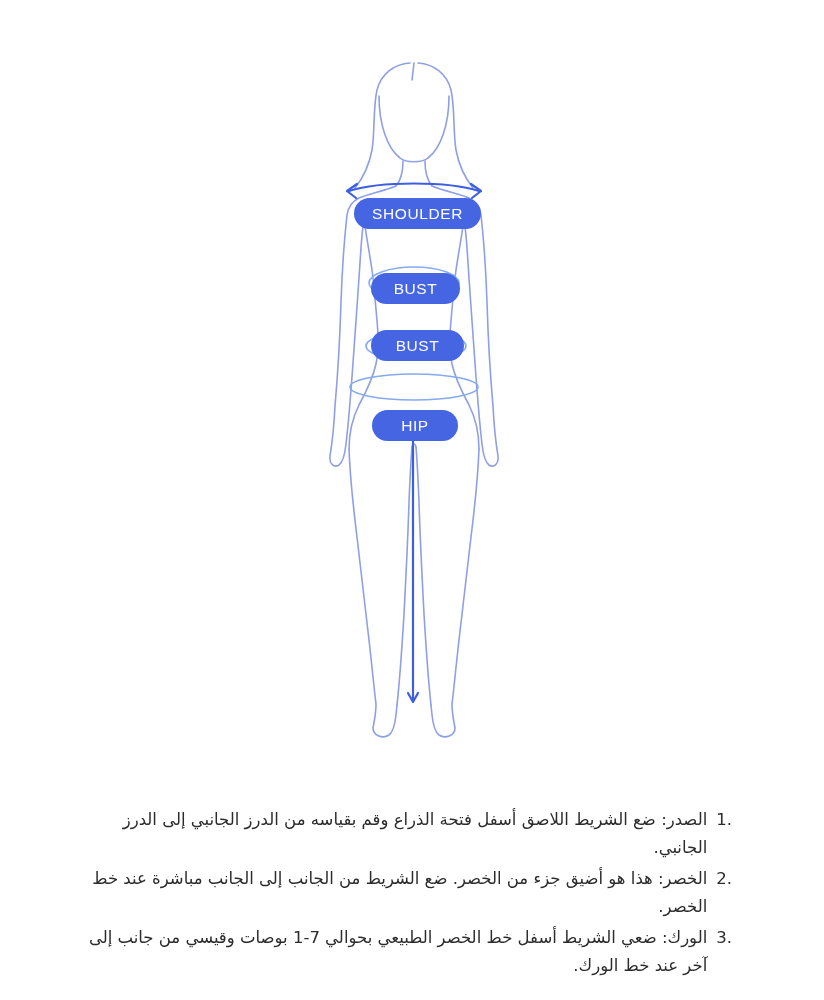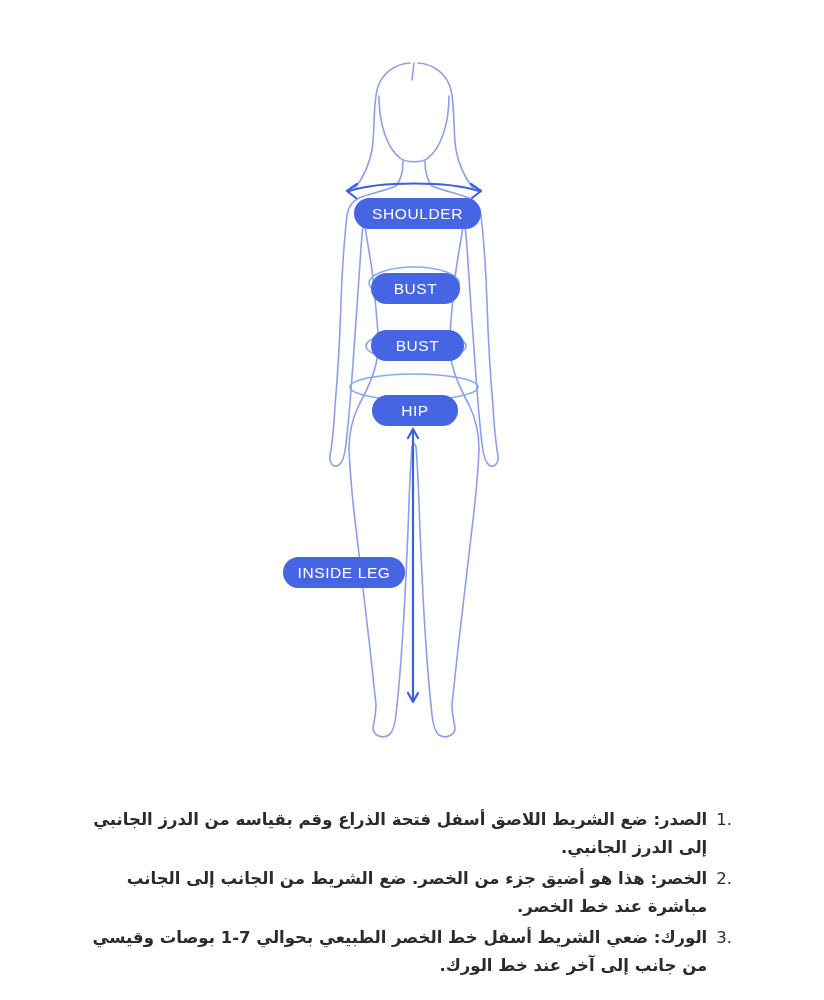--- a/index.html
+++ b/index.html
@@ -34,21 +34,21 @@
     width: 648px;
     direction: rtl;
     text-align: right;
     font-family: "DejaVu Sans", "Liberation Sans", sans-serif;
     font-size: 16.5px;
     line-height: 28px;
     color: var(--body-text, #2b2b2b);
   }
   .instr-item { display: flex; column-gap: 9px; margin-bottom: 3px; }
   .instr-item .num { direction: ltr; unicode-bidi: isolate; flex: 0 0 auto; }
-  .instr-item .txt { flex: 1 1 auto; font-weight: bold; }
+  .instr-item .txt { flex: 1 1 auto; }
 </style>
 </head>
 <body>
 
 <div class="page">
 
   <svg class="figure" width="824" height="760" viewBox="0 0 824 760">
     <g>
 
       <path class="outline" d="M 410 63 C 394 64 381 74 377 90 C 373 107 375 132 372 150 C 369 166 363 178 355 188"></path>
@@ -93,25 +93,22 @@
 
   <div class="pill" style="left:354px; top:198px; width:127px; height:31px;">
     <span>SHOULDER</span>
   </div>
   <div class="pill" style="left:371px; top:273px; width:89px; height:31px;align-items:center;">
     <span>BUST</span>
   </div>
   <div class="pill" style="left:371px; top:330px; width:93px; height:31px;">
     <span>BUST</span>
   </div>
-  <div class="pill" style="left:372px; top:395px; width:86px; height:31px;">
+  <div class="pill" style="left:372px; top:410px; width:86px; height:31px;">
     <span>HIP</span>
-  </div>
-  <div class="pill" style="left:283px; top:557px; width:122px; height:31px;">
-    <span>INSIDE LEG</span>
   </div>
 
   <div class="instructions">
     <div class="instr-item">
       <span class="num">1.</span>
       <span class="txt">الصدر: ضع الشريط اللاصق أسفل فتحة الذراع وقم بقياسه من الدرز الجانبي إلى الدرز الجانبي.</span>
     </div>
     <div class="instr-item">
       <span class="num">2.</span>
       <span class="txt">الخصر: هذا هو أضيق جزء من الخصر. ضع الشريط من الجانب إلى الجانب مباشرة عند خط الخصر.</span>

